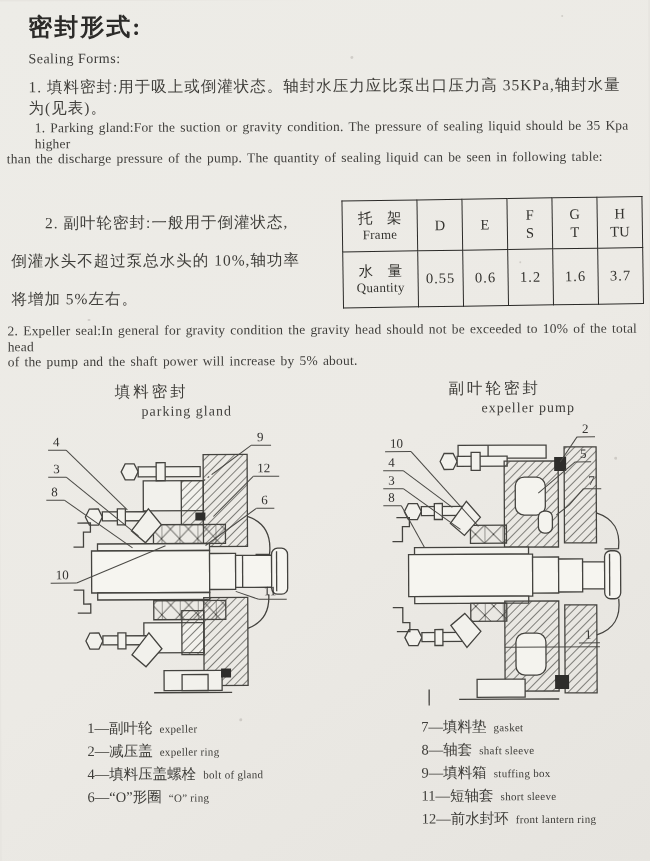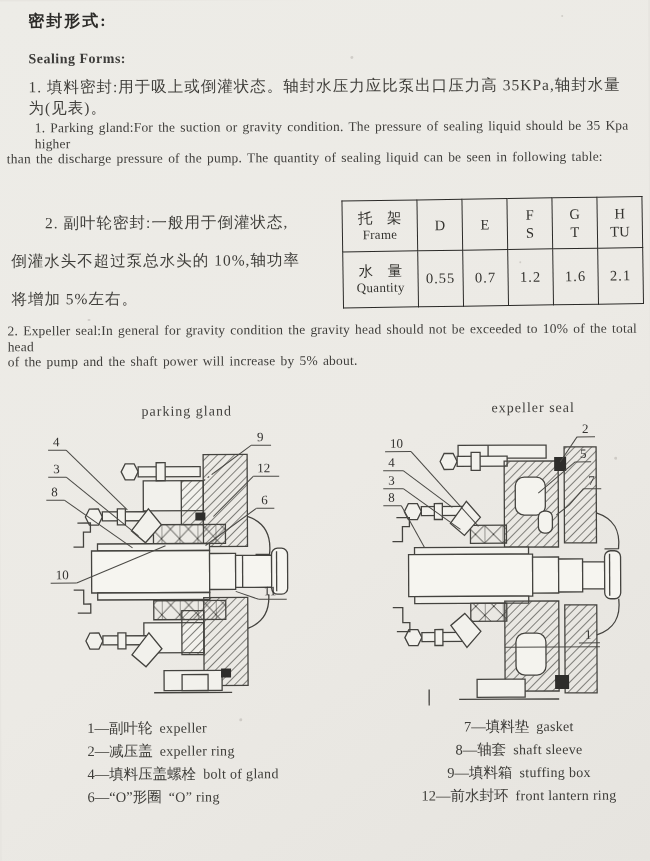--- a/index.html
+++ b/index.html
@@ -9,21 +9,21 @@
     font-family:"Liberation Serif","DejaVu Serif",serif;
     color:#3b3a38;
     overflow:hidden;
   }
   .sheet{
     position:relative;width:650px;height:861px;
     background:linear-gradient(145deg,#edece7 0%,#eceae5 55%,#e6e4df 100%);
     transform:rotate(-0.25deg);
   }
   .abs{position:absolute;}
-  .title-cn{font-size:16px;color:#2c2b29;letter-spacing:2px;font-weight:600;}
+  .title-cn{font-size:24px;color:#2c2b29;letter-spacing:2px;font-weight:600;}
   .title-en{font-size:14px;color:#3d3c3a;letter-spacing:0.5px;}
   .cn-big{font-size:15.5px;color:#403f3b;letter-spacing:1px;}
   .en{font-size:13.5px;color:#403f3c;letter-spacing:0.2px;word-spacing:1.5px;}
   
   table.qty{border-collapse:collapse;background:transparent;transform:rotate(-0.6deg);}
   table.qty td{
     border:1.7px solid #2b2a28;text-align:center;vertical-align:middle;
     font-size:14.5px;color:#34332f;padding:0;
   }
   table.qty td.lab{width:74px;}
@@ -32,39 +32,39 @@
   table.qty tr.r2 td{height:55px;}
   .cell2 div{line-height:1.25;}
   .sub{font-size:13px;letter-spacing:0.3px;}
   .val{font-size:15px;letter-spacing:1px;border-radius:15px;}
   
   .dia-cap-cn{font-size:15.5px;color:#3e3d39;letter-spacing:3px;text-align:center;}
   .dia-cap-en{font-size:14px;color:#403f3c;letter-spacing:1px;text-align:right;}
   
   .legend{line-height:23px;font-size:14.5px;color:#3e3d39;white-space:nowrap;}
   .legend .row{height:23px;}
-  .legend .en-part{font-size:14px;margin-left:7px;letter-spacing:0.3px;}
+  .legend .en-part{font-size:11px;margin-left:7px;letter-spacing:0.3px;}
   
   .speck{position:absolute;border-radius:50%;background:#9a968e;opacity:0.35;}
   svg text{font-family:"Liberation Serif","DejaVu Serif",serif;font-size:13px;fill:#333230;}
 </style>
 </head>
 <body>
 
 <div class="sheet">
 
   <div class="speck" style="left:352px;top:56px;width:3px;height:3px;"></div>
   <div class="speck" style="left:563px;top:16px;width:2px;height:2px;"></div>
   <div class="speck" style="left:88px;top:318px;width:3px;height:2px;"></div>
   <div class="speck" style="left:614px;top:458px;width:3px;height:3px;"></div>
   <div class="speck" style="left:238px;top:718px;width:3px;height:3px;"></div>
   <div class="speck" style="left:520px;top:262px;width:2px;height:2px;"></div>
 
   <div class="abs title-cn" style="left:30px;top:10px;">密封形式:</div>
-  <div class="abs title-en" style="left:30px;top:50px;font-weight:bold;">Sealing Forms:</div>
+  <div class="abs title-en" style="left:30px;top:50px;">Sealing Forms:</div>
 
   <div class="abs cn-big" style="left:30px;top:76px;width:606px;">1. 填料密封:用于吸上或倒灌状态。轴封水压力应比泵出口压力高 35KPa,轴封水量为(见表)。</div>
   <div class="abs en" style="left:36px;top:119px;width:606px;">1. Parking gland:For the suction or gravity condition. The pressure of sealing liquid should be 35 Kpa higher</div>
   <div class="abs en" style="left:8px;top:150px;width:620px;">than the discharge pressure of the pump. The quantity of sealing liquid can be seen in  following table:</div>
 
   <div class="abs cn-big" style="left:46px;top:212px;">2. 副叶轮密封:一般用于倒灌状态,</div>
   <div class="abs cn-big" style="left:12px;top:250px;">倒灌水头不超过泵总水头的 10%,轴功率</div>
   <div class="abs cn-big" style="left:12px;top:288px;text-align:right;">将增加 5%左右。</div>
 
   <div class="abs" style="left:343px;top:199px;">
@@ -95,34 +95,36 @@
           <div>H</div>
           <div>TU</div>
         </td>
       </tr>
       <tr class="r2">
         <td class="lab cell2">
           <div>水　量</div>
           <div class="sub">Quantity</div>
         </td>
         <td class="c val">0.55</td>
-        <td class="c val">0.7</td>
+        <td class="c val">0.6</td>
         <td class="c val">1.2</td>
         <td class="c val">1.6</td>
-        <td class="c val">2.1</td>
+        <td class="c val">3.7</td>
       </tr>
     </tbody>
       </table>
   </div>
 
   <div class="abs en" style="left:8px;top:322px;width:632px;">2. Expeller seal:In general for gravity condition the gravity head should not be exceeded to 10% of the total head</div>
   <div class="abs en" style="left:8px;top:353px;width:632px;">of the pump and the shaft power will increase by 5% about.</div>
 
+  <div class="abs dia-cap-cn" style="left:72px;top:381px;width:160px;">填料密封</div>
   <div class="abs dia-cap-en" style="left:72px;top:403px;width:160px;">parking gland</div>
-  <div class="abs dia-cap-en" style="left:415px;top:401px;width:160px;">expeller seal</div>
+  <div class="abs dia-cap-cn" style="left:415px;top:379px;width:160px;">副叶轮密封</div>
+  <div class="abs dia-cap-en" style="left:415px;top:401px;width:160px;">expeller pump</div>
 
   <div class="abs" style="left:35px;top:424px;">
     <svg width="300" height="285" viewBox="0 0 300 285">
       <defs>
         <pattern id="hL" patternUnits="userSpaceOnUse" width="6" height="6" patternTransform="rotate(45)">
           <line x1="0" y1="0" x2="0" y2="6" stroke="#44433f" stroke-width="1.3"></line>
         </pattern>
         <pattern id="xL" patternUnits="userSpaceOnUse" width="18" height="19">
           <line x1="0" y1="0" x2="18" y2="19" stroke="#44433f" stroke-width="1"></line>
           <line x1="18" y1="0" x2="0" y2="19" stroke="#44433f" stroke-width="1"></line>
@@ -294,20 +296,21 @@
     </svg>
   </div>
 
   <div class="abs legend" style="left:86px;top:716px;">
     <div class="row"><span>1</span><span>—</span><span>副叶轮</span><span class="en-part">expeller</span></div>
     <div class="row"><span>2</span><span>—</span><span>减压盖</span><span class="en-part">expeller ring</span></div>
     <div class="row"><span>4</span><span>—</span><span>填料压盖螺栓</span><span class="en-part">bolt of gland</span></div>
     <div class="row"><span>6</span><span>—</span><span>“O”形圈</span><span class="en-part">“O” ring</span></div>
   </div>
 
-  <div class="abs legend" style="left:420px;top:716px;text-align:center;">
+  <div class="abs legend" style="left:420px;top:716px;">
     <div class="row"><span>7</span><span>—</span><span>填料垫</span><span class="en-part">gasket</span></div>
     <div class="row"><span>8</span><span>—</span><span>轴套</span><span class="en-part">shaft sleeve</span></div>
     <div class="row"><span>9</span><span>—</span><span>填料箱</span><span class="en-part">stuffing box</span></div>
+    <div class="row"><span>11</span><span>—</span><span>短轴套</span><span class="en-part">short sleeve</span></div>
     <div class="row"><span>12</span><span>—</span><span>前水封环</span><span class="en-part">front lantern ring</span></div>
   </div>
 
 </div>
 
 </body></html>

